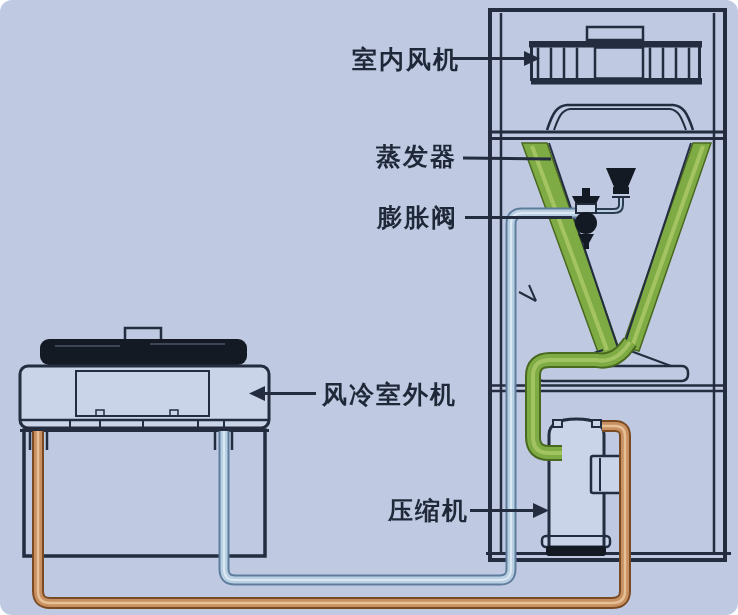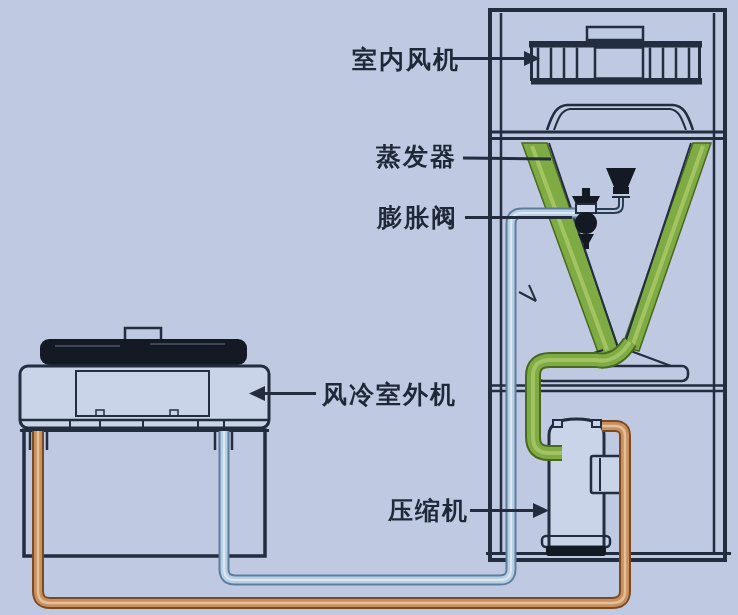--- a/index.html
+++ b/index.html
@@ -3,21 +3,21 @@
 <meta charset="utf-8">
 <style>
   :root{
     --background:#bfcae2; --line:#232d3f; --text:#1f2838;
     --pipe-green:#7fab44; --pipe-green-dark:#49691f; --pipe-green-light:#aecb6b;
     --pipe-blue:#b9d0e2; --pipe-blue-dark:#5e7d9c; --pipe-blue-light:#e3eef7;
     --pipe-copper:#c89061; --pipe-copper-dark:#7a4a22; --pipe-copper-light:#eccaa2;
     --dark-fill:#141a24; --panel-fill:#c9d4e9;
   }
   html,body{margin:0;padding:0;}
-  #stage{width:738px;height:615px;position:relative;background:var(--background);overflow:hidden;}
+  #stage{width:738px;height:615px;position:relative;background:var(--background);overflow:hidden;border-radius:12px;}
   svg{display:block;}
   .sline{stroke:var(--line);fill:none;}
   .fdark{fill:var(--dark-fill);stroke:none;}
   .fpanel{fill:var(--panel-fill);stroke:var(--line);}
   .fline{fill:var(--line);stroke:none;}
   .pg-under{stroke:var(--pipe-green-dark);fill:none;stroke-linejoin:round;}
   .pg-main{stroke:var(--pipe-green);fill:none;stroke-linejoin:round;}
   .pg-core{stroke:var(--pipe-green-light);fill:none;opacity:.75;stroke-linejoin:round;}
   .pb-under{stroke:var(--pipe-blue-dark);fill:none;stroke-linejoin:round;}
   .pb-main{stroke:var(--pipe-blue);fill:none;stroke-linejoin:round;}

